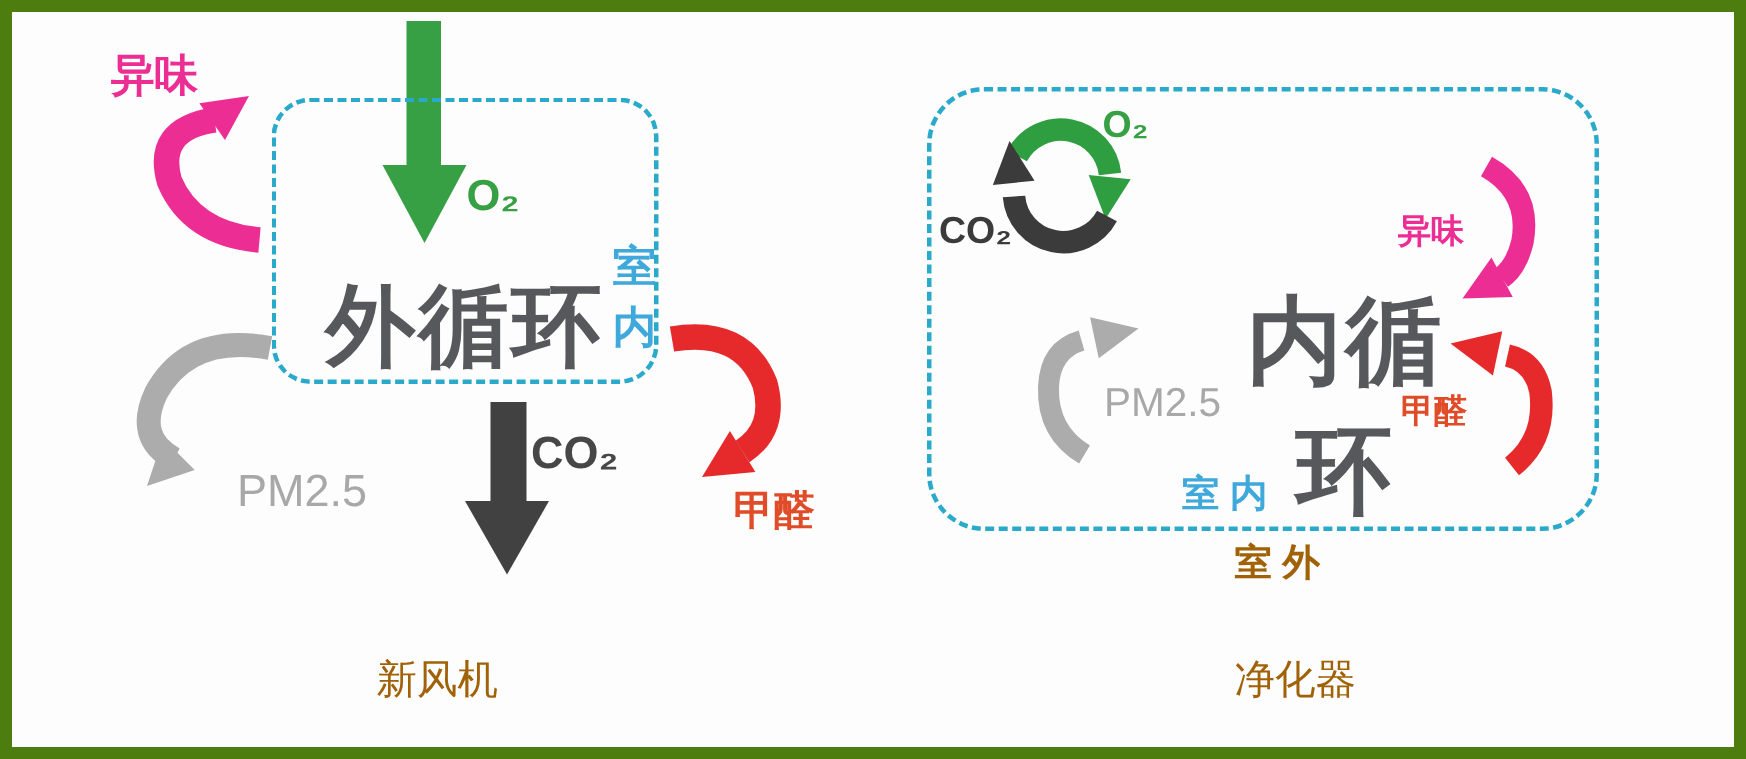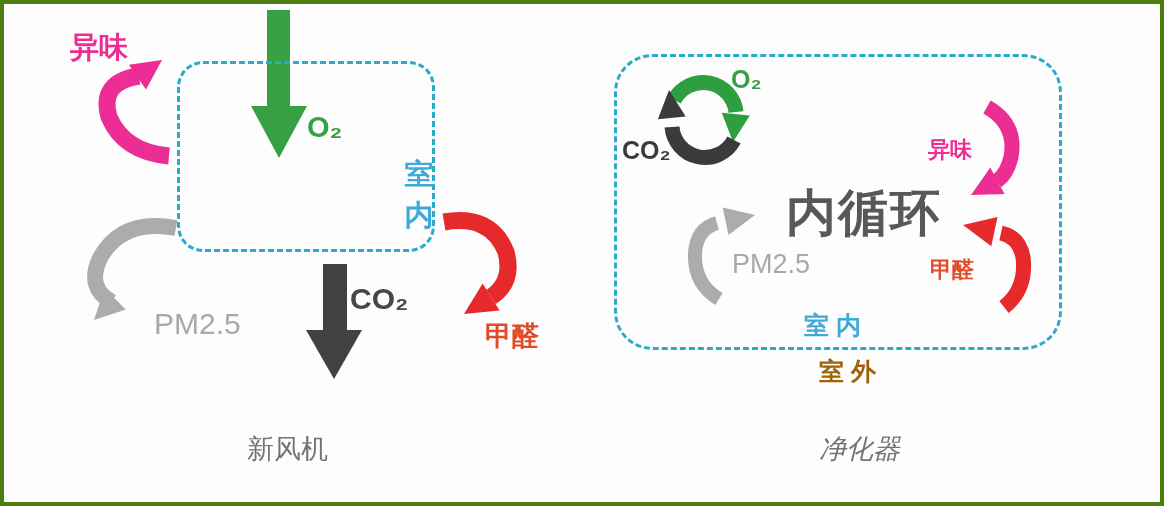--- a/index.html
+++ b/index.html
@@ -1,23 +1,23 @@
 <!DOCTYPE html>
 <html><head>
 <meta charset="utf-8">
 <style>
   html,body{margin:0;padding:0;background:#e9e9e9;font-family:"Liberation Sans",sans-serif;}
-  .frame{position:relative;width:1164px;height:506px;background:#fdfdfd;border:4px solid #4d7c0f;box-sizing:border-box;overflow:hidden;}
+  .frame{position:relative;width:1164px;height:506px;background:#fdfdfd;border:8px solid #4d7c0f;box-sizing:border-box;overflow:hidden;}
   .abs{position:absolute;}
   svg{overflow:visible;display:block;}
   .lbl{position:absolute;white-space:nowrap;font-weight:bold;line-height:1.1;}
   .dashedbox{position:absolute;border:3px dashed #2ba9cb;box-sizing:border-box;background:transparent;}
   .vert{position:absolute;width:34px;word-break:break-all;text-align:center;font-weight:bold;line-height:41px;margin-top:36px;}
   .title{position:absolute;font-weight:bold;color:#57585b;text-align:center;letter-spacing:2px;}
-  .devlbl{position:absolute;color:#737373;font-weight:normal;white-space:nowrap;}
+  .devlbl{position:absolute;color:#a16207;font-weight:normal;white-space:nowrap;}
 </style>
 </head>
 <body>
 
 <div class="frame">
 
   <div class="lbl" style="left:66px;top:28px;font-size:29px;color:#ec2e94;">异味</div>
 
   <svg class="abs" style="left:80px;top:48px;" width="105" height="130" viewBox="0 0 105 130">
     <path d="M 85 104 Q 40 100 25 65 Q 15 30 55 24" fill="none" stroke="#ec2e94" stroke-width="17"></path>
@@ -28,20 +28,21 @@
     <rect x="17" y="0" width="23" height="100" fill="#379f44"></rect>
     <polygon points="1,96 57,96 29,148" fill="#379f44"></polygon>
   </svg>
 
   <div class="dashedbox" style="left:173px;top:57px;width:258px;height:191px;border-radius:26px;"></div>
 
   <div class="lbl" style="left:303px;top:108px;font-size:29px;color:#379f44;">O₂</div>
 
   <div class="vert" style="left:398px;top:114px;font-size:29px;color:#3fa9dc;">室内</div>
 
+  <div class="title" style="left:173px;top:170px;width:258px;font-size:60px;">外循环</div>
 
   <svg class="abs" style="left:78px;top:212px;" width="105" height="112" viewBox="0 0 105 112">
     <path d="M 94 12 Q 40 2 18 42 Q 4 72 30 86" fill="none" stroke="#acacac" stroke-width="16"></path>
     <polygon points="12,104 22.6,72.2 43.8,93.4" fill="#acacac"></polygon>
   </svg>
   <div class="lbl" style="left:150px;top:303px;font-size:30px;color:#a8a8a8;font-weight:normal;">PM2.5</div>
 
   <svg class="abs" style="left:300px;top:260px;" width="60" height="118" viewBox="0 0 60 118">
     <rect x="19" y="0" width="24" height="70" fill="#414141"></rect>
     <polygon points="2,66 58,66 30,115" fill="#414141"></polygon>
@@ -66,32 +67,32 @@
   </svg>
   <div class="lbl" style="left:727px;top:62px;font-size:25px;color:#379f44;">O₂</div>
   <div class="lbl" style="left:618px;top:133px;font-size:25px;color:#3b3b3b;">CO₂</div>
 
   <div class="lbl" style="left:924px;top:134px;font-size:22px;color:#ec2e94;">异味</div>
   <svg class="abs" style="left:955px;top:95px;" width="70" height="105" viewBox="0 0 70 105">
     <path d="M 28 8 Q 58 25 52 58 Q 48 75 38 82" fill="none" stroke="#ec2e94" stroke-width="15"></path>
     <polygon points="12,96 31.3,68.6 45.5,95" fill="#ec2e94"></polygon>
   </svg>
 
-  <div class="title" style="left:765px;top:176px;width:190px;font-size:50px;">内循环</div>
+  <div class="title" style="left:794px;top:176px;width:190px;font-size:64px;">内循环</div>
 
   <svg class="abs" style="left:685px;top:205px;" width="80" height="100" viewBox="0 0 80 100">
     <path d="M 30 90 Q 5 75 6 45 Q 7 20 28 14" fill="none" stroke="#acacac" stroke-width="14"></path>
     <polygon points="66,6 39.5,25.9 33.7,-1.5" fill="#acacac"></polygon>
   </svg>
   <div class="lbl" style="left:728px;top:246px;font-size:27px;color:#a8a8a8;font-weight:normal;">PM2.5</div>
 
   <div class="lbl" style="left:926px;top:254px;font-size:22px;color:#e04b28;">甲醛</div>
   <svg class="abs" style="left:955px;top:215px;" width="70" height="105" viewBox="0 0 70 105">
     <path d="M 45 88 Q 68 70 64 38 Q 60 18 42 14" fill="none" stroke="#e62a2c" stroke-width="15"></path>
     <polygon points="4,6 38.5,-2.1 32.3,27.3" fill="#e62a2c"></polygon>
   </svg>
 
-  <div class="lbl" style="left:800px;top:308px;font-size:25px;color:#3fa9dc;">室 内</div>
+  <div class="lbl" style="left:780px;top:308px;font-size:25px;color:#3fa9dc;">室 内</div>
   <div class="lbl" style="left:815px;top:354px;font-size:25px;color:#a16207;">室 外</div>
 
-  <div class="devlbl" style="left:815px;top:427px;font-size:27px;font-style:italic;">净化器</div>
+  <div class="devlbl" style="left:815px;top:427px;font-size:27px;">净化器</div>
 
 </div>
 
 </body></html>

